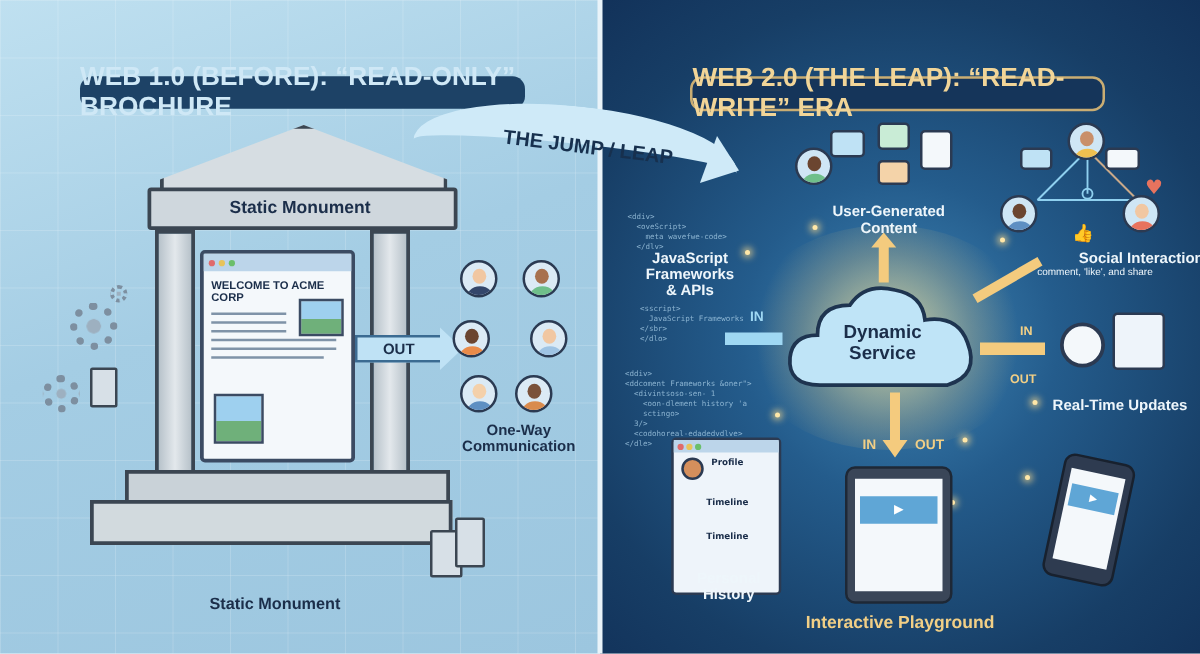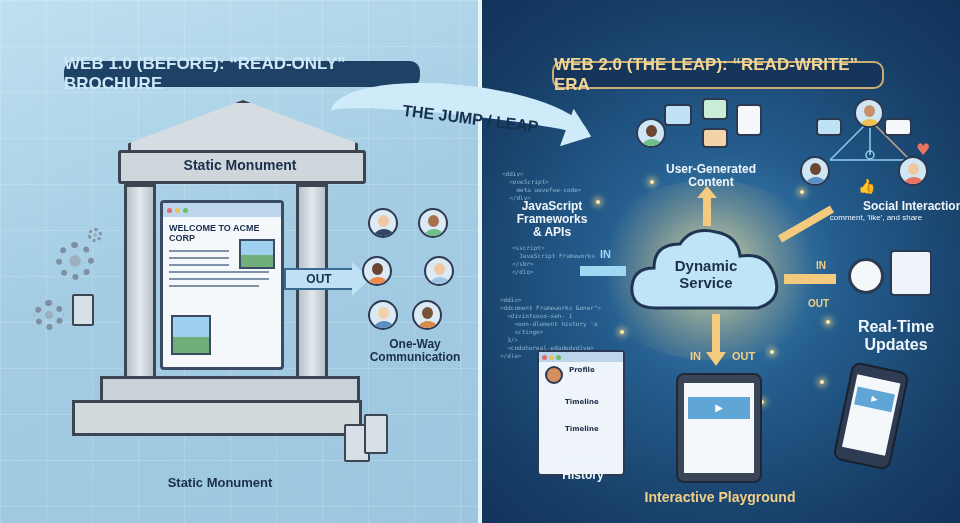--- a/index.html
+++ b/index.html
@@ -9,21 +9,21 @@
     background:linear-gradient(160deg,#bfe0f0 0%,#a4cde4 45%,#9cc6df 100%)}
   .right{position:absolute;left:480px;top:0;width:480px;height:523px;
     background:radial-gradient(circle at 240px 270px,#3f86b6 0%,#245c8c 35%,#173e66 75%,#12325a 100%)}
   .grid{position:absolute;inset:0;
     background-image:linear-gradient(rgba(255,255,255,.35) 1px,transparent 1px),linear-gradient(90deg,rgba(255,255,255,.35) 1px,transparent 1px);
     background-size:46px 46px;opacity:.5}
   .divider{position:absolute;left:478px;top:0;width:4px;height:523px;background:#e9f3f9}
   .title-box{position:absolute;left:306px;top:0;width:350px;height:46px;background:#173556;border:2px solid #9ac6df;border-top:none;border-radius:0 0 10px 10px;
     display:flex;align-items:center;justify-content:center;font-family:"Liberation Sans",sans-serif;font-weight:bold;font-size:28px;color:#fff;letter-spacing:.5px}
   .title-box .accent{color:#f3c56a;margin-left:8px}
-  .pill{position:absolute;border-radius:10px;font-family:"Liberation Sans",sans-serif;font-weight:bold;font-size:17px;display:flex;align-items:center;justify-content:center}
+  .pill{position:absolute;border-radius:10px;font-family:"Liberation Sans",sans-serif;font-weight:bold;font-size:21px;display:flex;align-items:center;justify-content:center}
   .pill-left{left:64px;top:61px;width:356px;height:26px;background:#1d4266;color:#cfe8f6}
   .pill-right{left:552px;top:61px;width:332px;height:28px;background:#15355a;color:#f1d598;border:2px solid #c9ad73}
   .lbl{position:absolute;font-family:"Liberation Sans",sans-serif;font-weight:bold;text-align:center;line-height:1.1}
   .dark{color:#1b2e4a}
   .light{color:#eef6fb}
   .gold{color:#f1cf86}
   
   .pediment{position:absolute;left:128px;top:100px;width:230px;height:58px;background:#d6dde2;border:3px solid #3b4652;
     clip-path:polygon(50% 0,100% 75%,100% 100%,0 100%,0 75%);}
   .frieze{position:absolute;left:118px;top:150px;width:248px;height:34px;background:#cfd7dd;border:3px solid #3b4652;border-radius:3px}
@@ -232,21 +232,21 @@
     <div>JavaScript</div>
     <div>Frameworks</div>
     <div>&amp; APIs</div>
   </div>
   <div class="lbl" style="left:600px;top:248px;font-size:11px;color:#9fd8f3">IN</div>
 
   <div style="position:absolute;left:848px;top:258px;width:36px;height:36px;border-radius:50%;background:#f4f8fb;border:3px solid #2b3a52"></div>
   <div class="card" style="left:890px;top:250px;width:42px;height:46px"></div>
   <div class="lbl gold" style="left:816px;top:260px;font-size:10px">IN</div>
   <div class="lbl gold" style="left:808px;top:298px;font-size:10px">OUT</div>
-  <div class="lbl light" style="left:836px;top:318px;width:120px;font-size:16px">Real-Time Updates</div>
+  <div class="lbl light" style="left:836px;top:318px;width:120px;font-size:12px">Real-Time Updates</div>
 
   <div class="card" style="left:537px;top:350px;width:88px;height:126px">
     <div style="height:10px;background:#bcd5ea;display:flex;gap:2px;align-items:center;padding-left:3px">
       <span class="dot" style="background:#e06b6b"></span>
         <span class="dot" style="background:#e8c35a"></span>
         <span class="dot" style="background:#6bbf6b"></span>
     </div>
     <div style="position:absolute;left:6px;top:14px;width:18px;height:18px;border-radius:50%;background:#d58f5c;border:2px solid #2b3a52"></div>
     <div style="position:absolute;left:30px;top:14px;font-size:7px;font-weight:bold;color:#1b2e4a">Profile</div>
     <div style="position:absolute;left:26px;top:46px;font-size:7px;font-weight:bold;color:#1b2e4a">Timeline</div>

